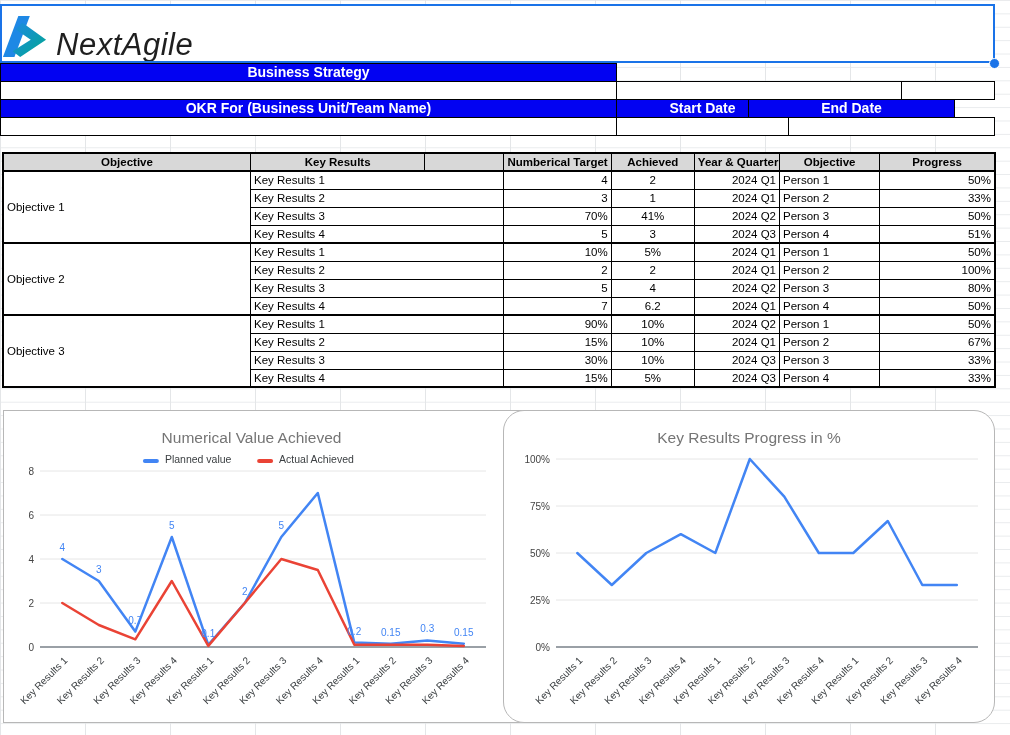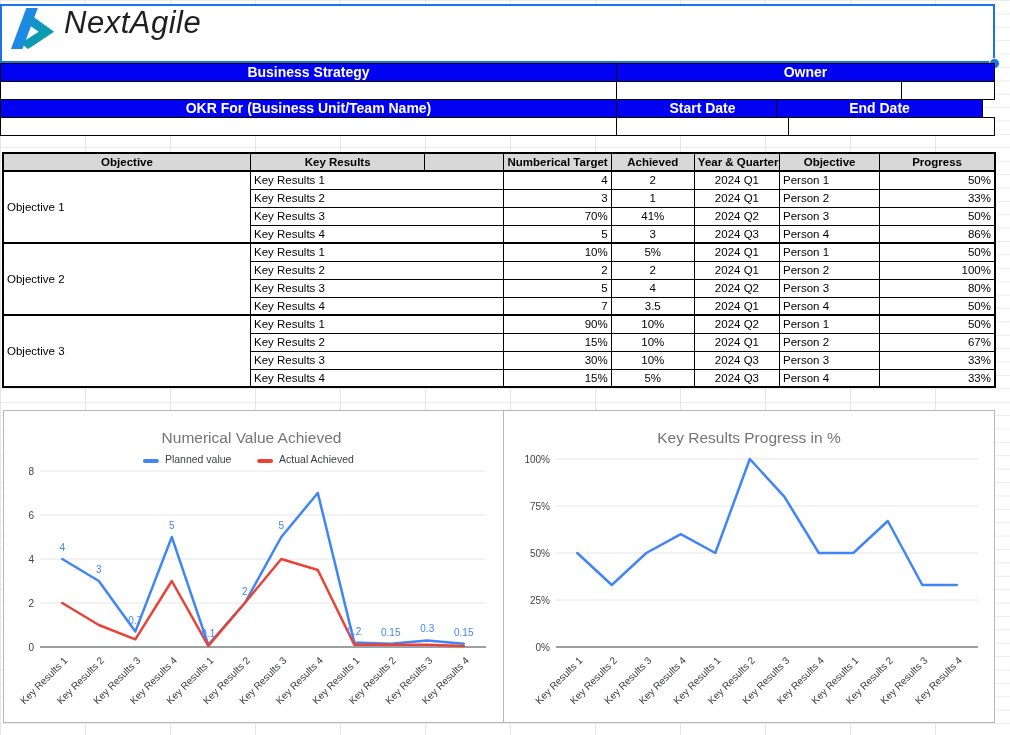--- a/index.html
+++ b/index.html
@@ -7,38 +7,38 @@
   body { font-family:"Liberation Sans", sans-serif; }
   #app {
     position:relative; width:1010px; height:735px; overflow:hidden; background:#fff;
     background-image:
       linear-gradient(to right, #e4e6e8 1px, transparent 1px),
       linear-gradient(to bottom, #e9ebed 1px, transparent 1px);
     background-size:85px 13.4px;
   }
   
   .logo-block { position:absolute; left:0; top:5px; width:995px; height:58px; background:#fff; }
-  .logo-inner { display:flex; align-items:flex-start; height:100%; padding-left:10px; }
+  .logo-inner { display:flex; align-items:flex-end; height:100%; padding-left:2px; }
   .logo-text { font-size:31px; font-style:italic; font-weight:400; color:#1f1f1f; letter-spacing:.5px; margin-left:8px; }
   .sel-frame { position:absolute; left:0; top:4px; width:995px; height:59px; border:2px solid #1a73e8; pointer-events:none; }
   .sel-handle { position:absolute; left:989px; top:58px; width:11px; height:11px; border-radius:50%; background:#1a73e8; border:1px solid #fff; }
   
   .cell { position:absolute; height:19px; border:1px solid #000; font-size:14px; line-height:17px; text-align:center; overflow:hidden; }
   .cell.blue { background:#0202f2; color:#fff; font-weight:bold; }
   .cell.white { background:#fff; }
   
   table.okr { position:absolute; left:2px; top:152px; width:994px; border-collapse:collapse; table-layout:fixed; border:2px solid #000; background:#fff; }
   table.okr th, table.okr td { border:1px solid #000; font-size:11.5px; height:18px; padding:0 3px; white-space:nowrap; overflow:hidden; }
   table.okr th { background:#d8d8d8; font-weight:bold; text-align:center; border-bottom:2px solid #000; }
   table.okr tr.grp td { border-top:2px solid #000; }
   td.c-obj { }
   td.c-kr { text-align:left; }
   td.c-target { text-align:right; }
   td.c-ach { text-align:center; }
-  td.c-yq { text-align:center;margin-left:44px; }
+  td.c-yq { text-align:right;margin-left:44px; }
   td.c-asg { text-align:left; }
   td.c-prog { text-align:right; }
   
   .chart-box { position:absolute; top:410px; height:313px; background:#fff; border:1px solid #b7b7b7; }
   .chart-box svg { display:block; }
 </style>
 </head>
 <body>
 
 <div id="app">
@@ -57,27 +57,26 @@
           <path d="M21,10 L46,28 L19,46 L11,40 L30,28 L14,17 Z" fill="url(#lg1)"></path>
         </svg>
       </span>
       <span class="logo-text">NextAgile</span>
     </div>
   </div>
   <div class="sel-frame"></div>
   <div class="sel-handle"></div>
 
   <div class="cell blue" style="left:0;   top:63px;  width:617px;">Business Strategy</div>
-  <div class="cell blue" style="left:616px;top:63px; width:379px;">Owner</div>
   <div class="cell white" style="left:0;   top:81px;  width:617px;"></div>
   <div class="cell white" style="left:616px;top:81px; width:286px;"></div>
   <div class="cell white" style="left:901px;top:81px; width:94px;"></div>
   <div class="cell blue" style="left:0;   top:99px;  width:617px;">OKR For (Business Unit/Team Name)</div>
   <div class="cell blue" style="left:616px;top:99px; width:173px;">Start Date</div>
-  <div class="cell blue" style="left:776px;top:99px; width:207px;">End Date</div>
+  <div class="cell blue" style="left:748px;top:99px; width:207px;">End Date</div>
   <div class="cell white" style="left:0;   top:117px; width:617px;"></div>
   <div class="cell white" style="left:616px;top:117px;width:173px;"></div>
   <div class="cell white" style="left:788px;top:117px;width:207px;"></div>
 
   <table class="okr">
     <colgroup>
       <col style="width:247px">
         <col style="width:174px">
         <col style="width:79px">
         <col style="width:107px">
@@ -123,21 +122,21 @@
           <td class="c-yq">2024 Q2</td>
           <td class="c-asg">Person 3</td>
           <td class="c-prog">50%</td>
         </tr>
         <tr>
           <td class="c-kr" colspan="2">Key Results 4</td>
           <td class="c-target">5</td>
           <td class="c-ach">3</td>
           <td class="c-yq">2024 Q3</td>
           <td class="c-asg">Person 4</td>
-          <td class="c-prog">86%</td>
+          <td class="c-prog">51%</td>
         </tr>
         <tr class="grp">
           <td rowspan="4" class="c-obj">Objective 2</td>
           <td class="c-kr" colspan="2">Key Results 1</td>
           <td class="c-target">10%</td>
           <td class="c-ach">5%</td>
           <td class="c-yq">2024 Q1</td>
           <td class="c-asg">Person 1</td>
           <td class="c-prog">50%</td>
         </tr>
@@ -153,21 +152,21 @@
           <td class="c-kr" colspan="2">Key Results 3</td>
           <td class="c-target">5</td>
           <td class="c-ach">4</td>
           <td class="c-yq">2024 Q2</td>
           <td class="c-asg">Person 3</td>
           <td class="c-prog">80%</td>
         </tr>
         <tr>
           <td class="c-kr" colspan="2">Key Results 4</td>
           <td class="c-target">7</td>
-          <td class="c-ach">3.5</td>
+          <td class="c-ach">6.2</td>
           <td class="c-yq">2024 Q1</td>
           <td class="c-asg">Person 4</td>
           <td class="c-prog">50%</td>
         </tr>
         <tr class="grp">
           <td rowspan="4" class="c-obj">Objective 3</td>
           <td class="c-kr" colspan="2">Key Results 1</td>
           <td class="c-target">90%</td>
           <td class="c-ach">10%</td>
           <td class="c-yq">2024 Q2</td>
@@ -262,21 +261,21 @@
           <text x="0" y="0" text-anchor="end" fill="#3c4043" font-size="10" font-family="Liberation Sans, sans-serif">Key Results 2</text>
         </g>
         <g transform="translate(429.25,250) rotate(-45)">
           <text x="0" y="0" text-anchor="end" fill="#3c4043" font-size="10" font-family="Liberation Sans, sans-serif">Key Results 3</text>
         </g>
         <g transform="translate(465.75,250) rotate(-45)">
           <text x="0" y="0" text-anchor="end" fill="#3c4043" font-size="10" font-family="Liberation Sans, sans-serif">Key Results 4</text>
         </g>
       </svg>
     </div>
-  <div class="chart-box" id="chart1" style="left:503px;width:492px;">
+  <div class="chart-box" id="chart1" style="left:503px;width:492px;border-radius:21px;">
       <svg viewBox="0 0 490 311" width="490" height="311">
         <text x="245" y="32" text-anchor="middle" fill="#757575" font-size="15.5" font-family="Liberation Sans, sans-serif">Key Results Progress in %</text>
         <line x1="52" y1="236" x2="474" y2="236" stroke="#9aa0a6" stroke-width="2"></line>
         <text x="46" y="239.5" text-anchor="end" fill="#444" font-size="10" font-family="Liberation Sans, sans-serif">0%</text>
         <line x1="52" y1="189" x2="474" y2="189" stroke="#e6e6e6" stroke-width="1"></line>
         <text x="46" y="192.5" text-anchor="end" fill="#444" font-size="10" font-family="Liberation Sans, sans-serif">25%</text>
         <line x1="52" y1="142" x2="474" y2="142" stroke="#e6e6e6" stroke-width="1"></line>
         <text x="46" y="145.5" text-anchor="end" fill="#444" font-size="10" font-family="Liberation Sans, sans-serif">50%</text>
         <line x1="52" y1="95" x2="474" y2="95" stroke="#e6e6e6" stroke-width="1"></line>
         <text x="46" y="98.5" text-anchor="end" fill="#444" font-size="10" font-family="Liberation Sans, sans-serif">75%</text>

